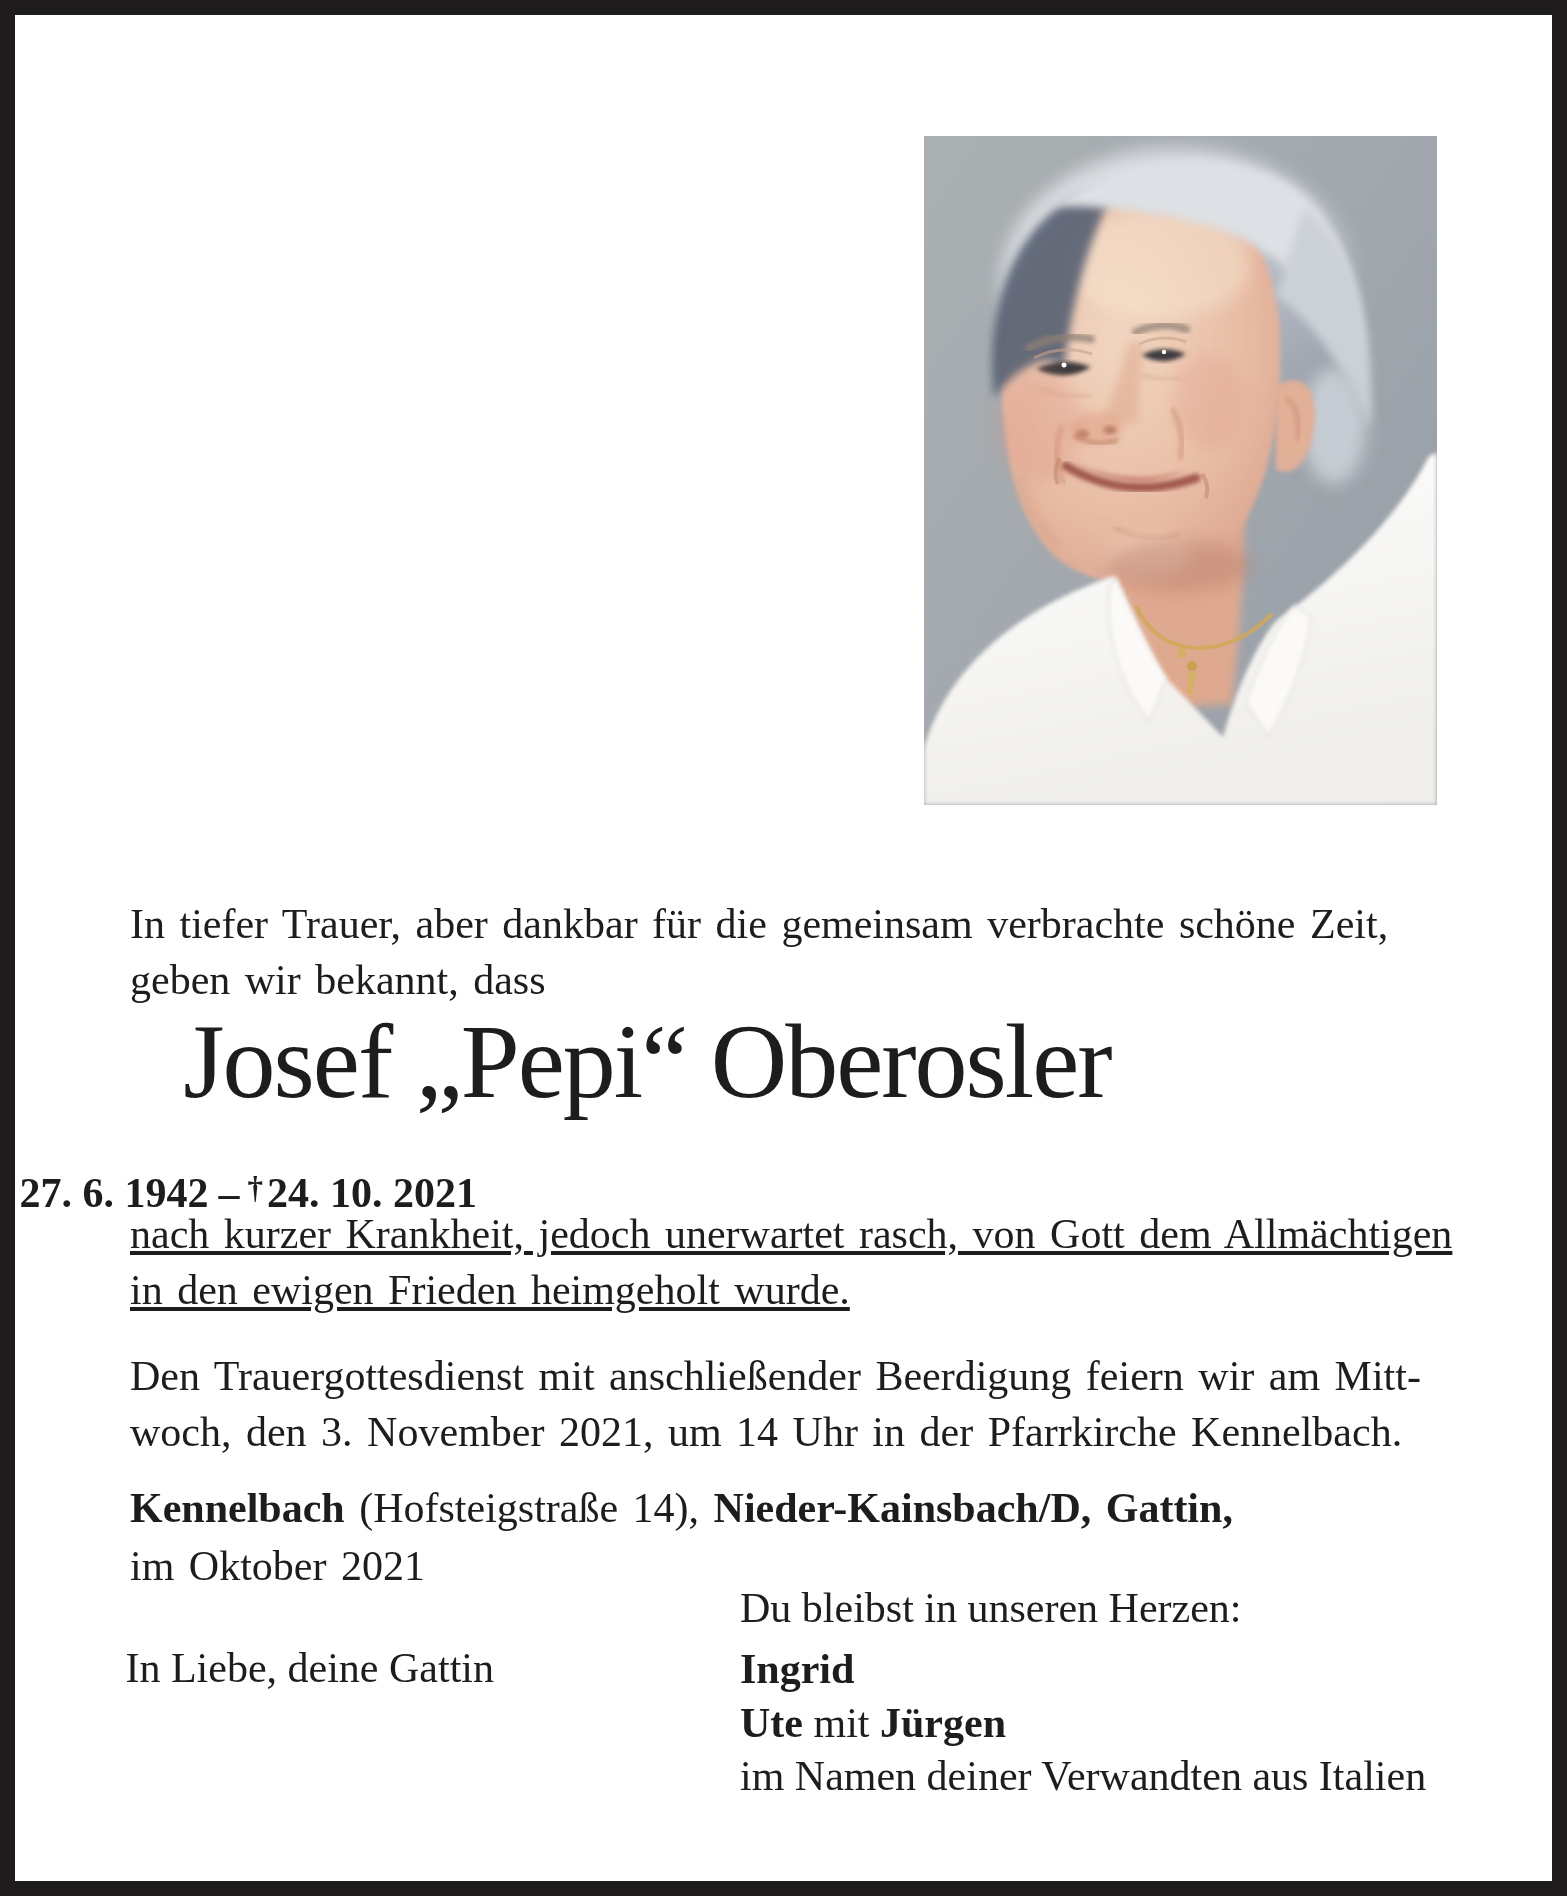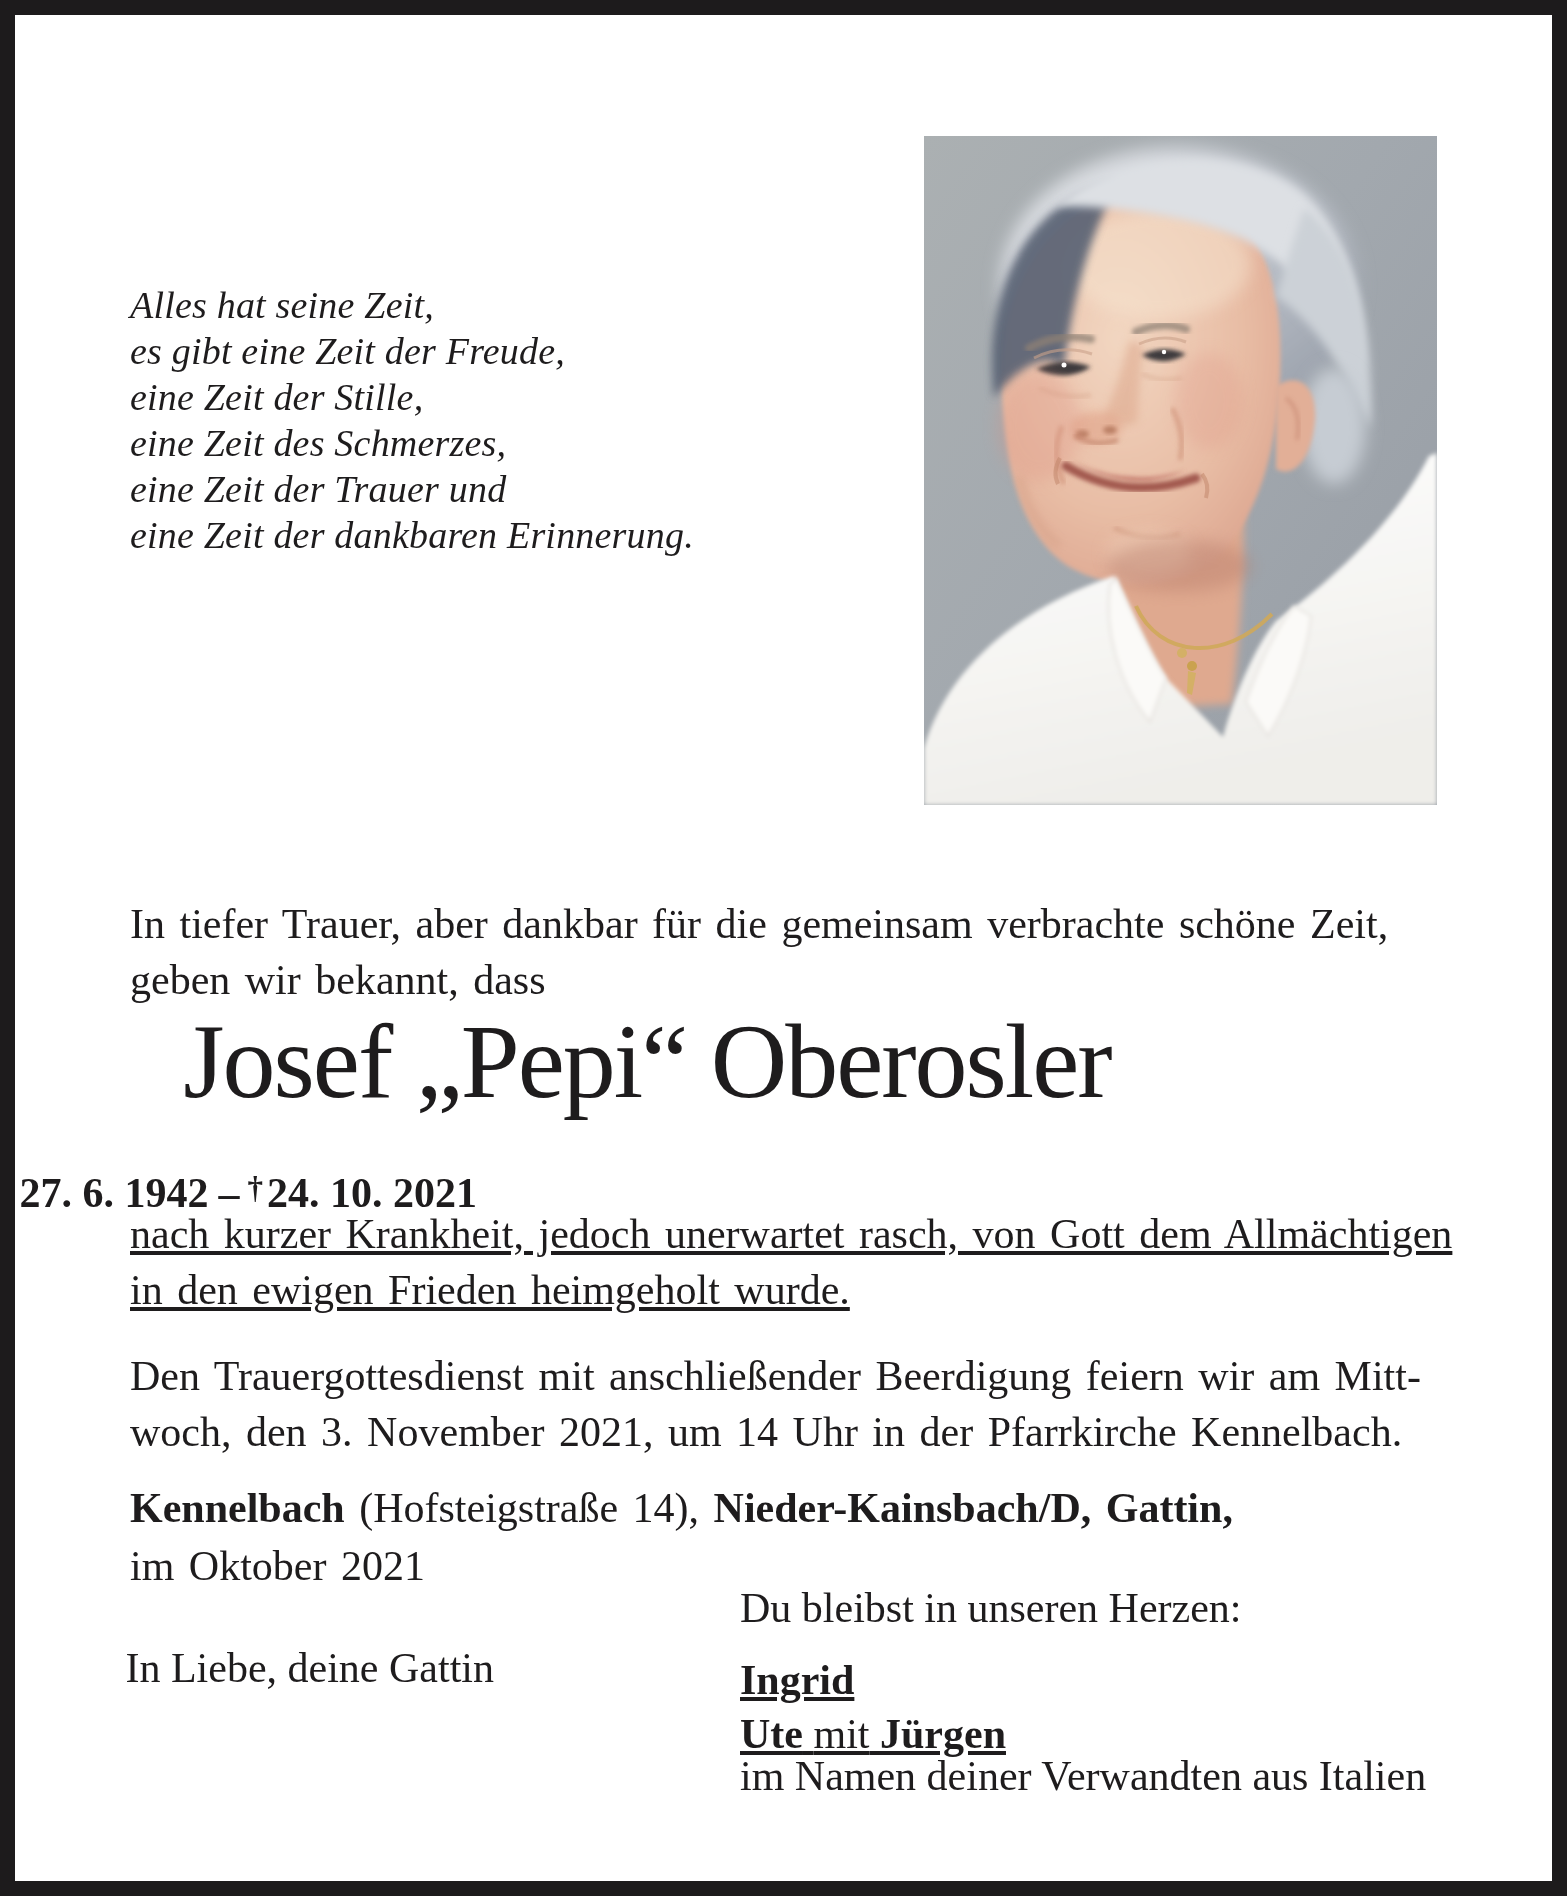--- a/index.html
+++ b/index.html
@@ -71,43 +71,34 @@
     white-space:nowrap;
   }
   .col-x{left:740px;}
   .heading-line{top:1582px;}
   .footer-line{top:1750px;}
   .close-label{
     position:absolute;right:840px;top:0;
     white-space:nowrap;
   }
   .close-names{
-    position:absolute;left:740px;top:12px;
-    white-space:nowrap;
-    text-decoration:underline;
+    position:absolute;left:740px;top:1px;
+    white-space:nowrap;
   }
   .close-row{position:absolute;left:0;top:0;width:1334px;height:52px;}
   .row1wrap{top:1642px;}
   .row2wrap{top:1696px;}
 </style>
 </head>
 <body>
 
 <div id="stage">
 
   <div class="frame"></div>
 
-  <div class="poem">
-    <div>Alles hat seine Zeit,</div>
-    <div>es gibt eine Zeit der Freude,</div>
-    <div>eine Zeit der Stille,</div>
-    <div>eine Zeit des Schmerzes,</div>
-    <div>eine Zeit der Trauer und</div>
-    <div>eine Zeit der dankbaren Erinnerung.</div>
-  </div>
 
   <div class="photo">
     <svg viewBox="0 0 513 669" preserveAspectRatio="none">
       <defs>
         <linearGradient id="bgG" x1="0" y1="0" x2="1" y2="0.9">
           <stop offset="0" stop-color="#abb0b2"></stop>
           <stop offset="0.5" stop-color="#a2a8ae"></stop>
           <stop offset="1" stop-color="#979da5"></stop>
         </linearGradient>
         <radialGradient id="skinG" cx="0.42" cy="0.38" r="0.8">

